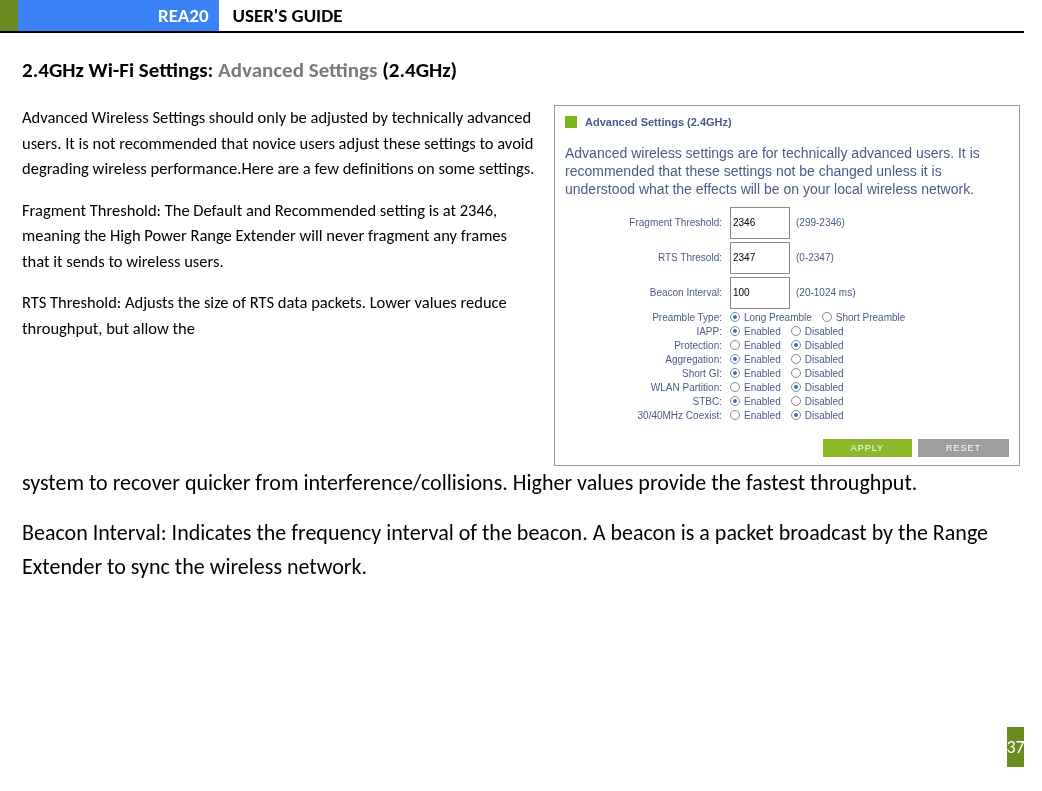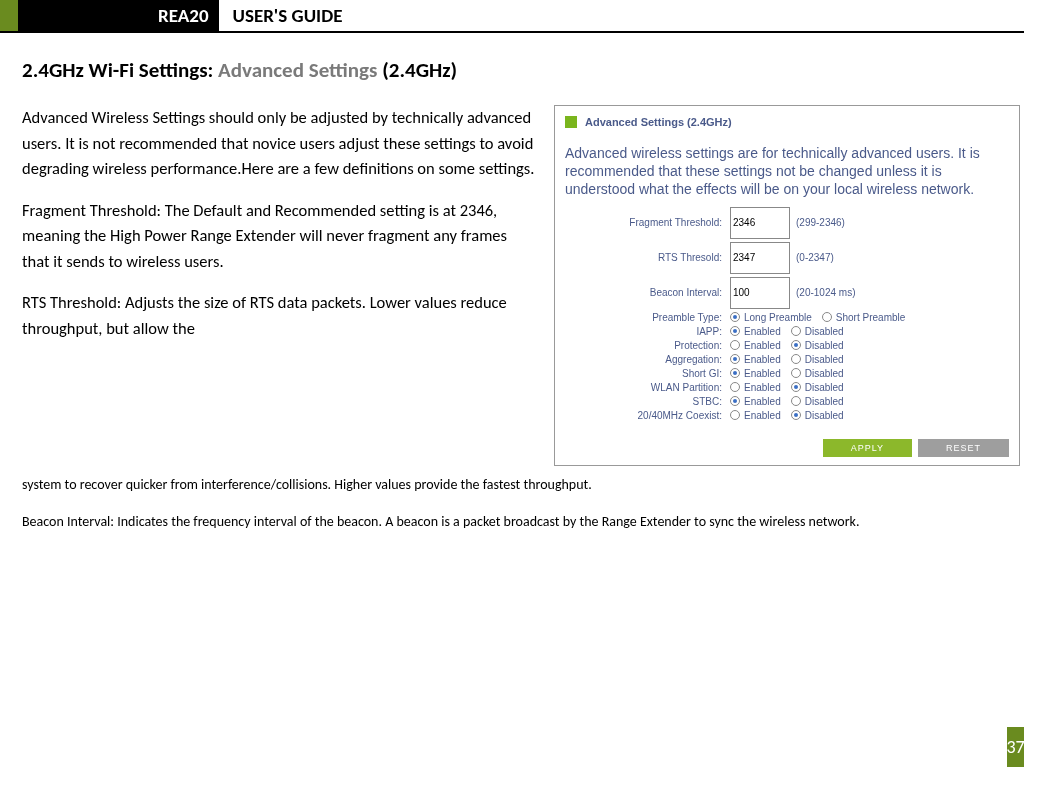--- a/index.html
+++ b/index.html
@@ -15,21 +15,21 @@
     display: flex;
     align-items: stretch;
     border-bottom: 2px solid #000;
     margin: 0 18px 0 0;
   }
   .header-spacer {
     width: 18px;
     background: #6A8B1F;
   }
   .header-olive {
-    background: #000000;
+    background: #3b82f6;
     color: #fff;
     font-weight: bold;
     font-size: 19px;
     padding: 4px 10px 4px 140px;
     display: flex;
     align-items: center;
   }
   .header-title {
     font-weight: bold;
     font-size: 19px;
@@ -110,23 +110,23 @@
   .ss-buttons {
     display: flex; justify-content: flex-end; gap: 6px; margin-top: 18px;
   }
   .ss-btn {
     font-size: 9px; letter-spacing: 1px; color: #fff;
     padding: 4px 28px; border: none;
   }
   .ss-btn.apply { background: #8CB82B; }
   .ss-btn.reset { background: #9E9E9E; }
   .lower-text {
-    font-size: 14px;
+    font-size: 22px;
     line-height: 1.55;
-    margin-top: 8px;
+    margin-top: 0;
   }
   .lower-text p { margin-bottom: 16px; }
   .page-num {
     position: absolute;
     right: 18px;
     bottom: 24px;
     width: 17px;
     height: 40px;
     background: #6A8B1F;
     color: #fff;
@@ -237,21 +237,21 @@
         <div class="ss-row">
           <div class="ss-label">STBC:</div>
           <div class="ss-radio-group">
             <span class="ss-radio checked"></span>
             <span>Enabled</span>
             <span class="ss-radio" style="margin-left:6px"></span>
             <span>Disabled</span>
           </div>
         </div>
         <div class="ss-row">
-          <div class="ss-label">20/40MHz Coexist:</div>
+          <div class="ss-label">30/40MHz Coexist:</div>
           <div class="ss-radio-group">
             <span class="ss-radio"></span>
             <span>Enabled</span>
             <span class="ss-radio checked" style="margin-left:6px"></span>
             <span>Disabled</span>
           </div>
         </div>
       </div>
 
       <div class="ss-buttons">

